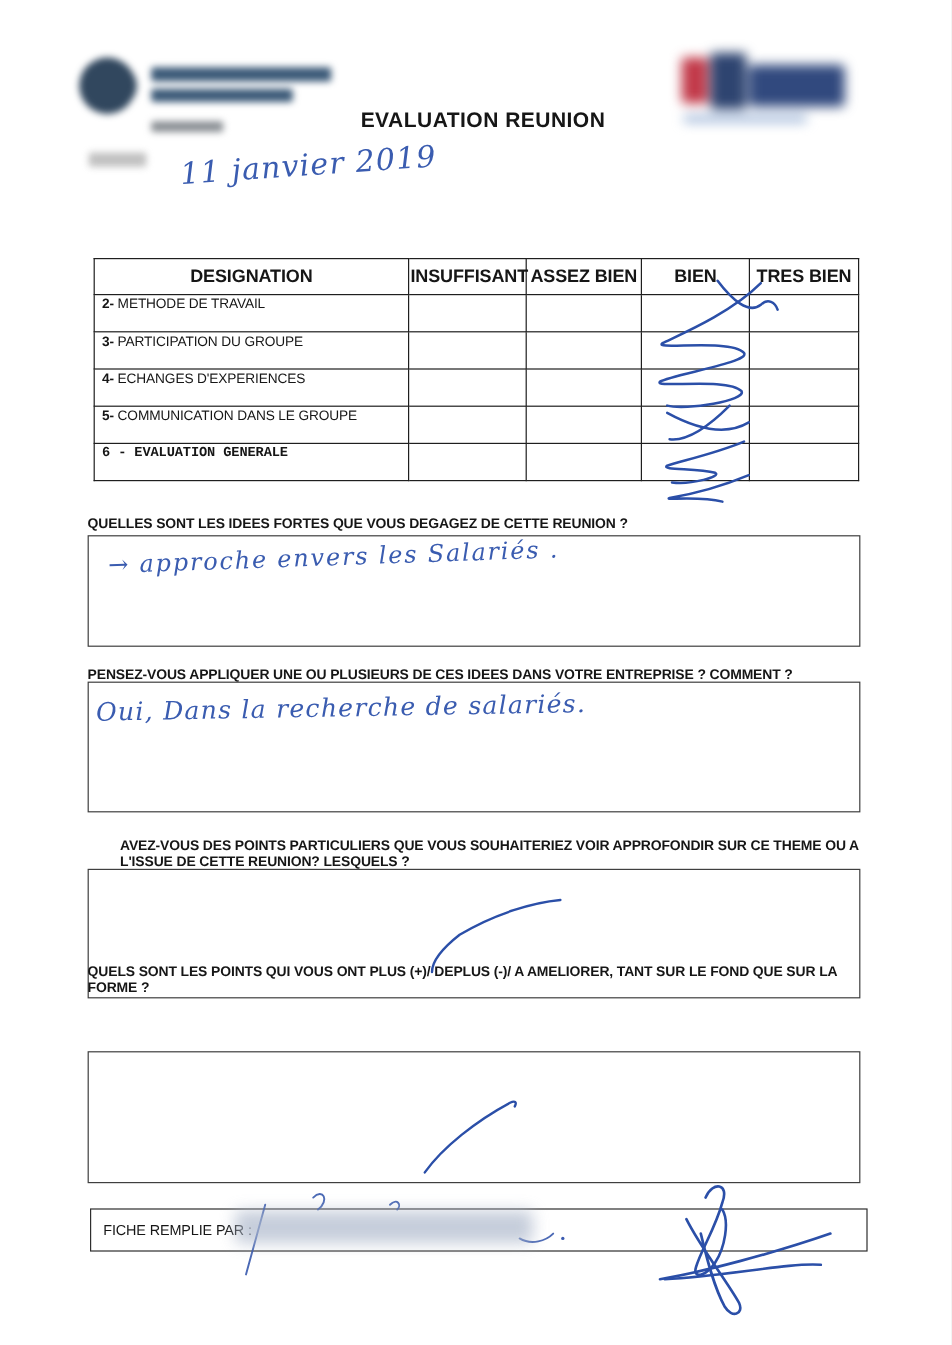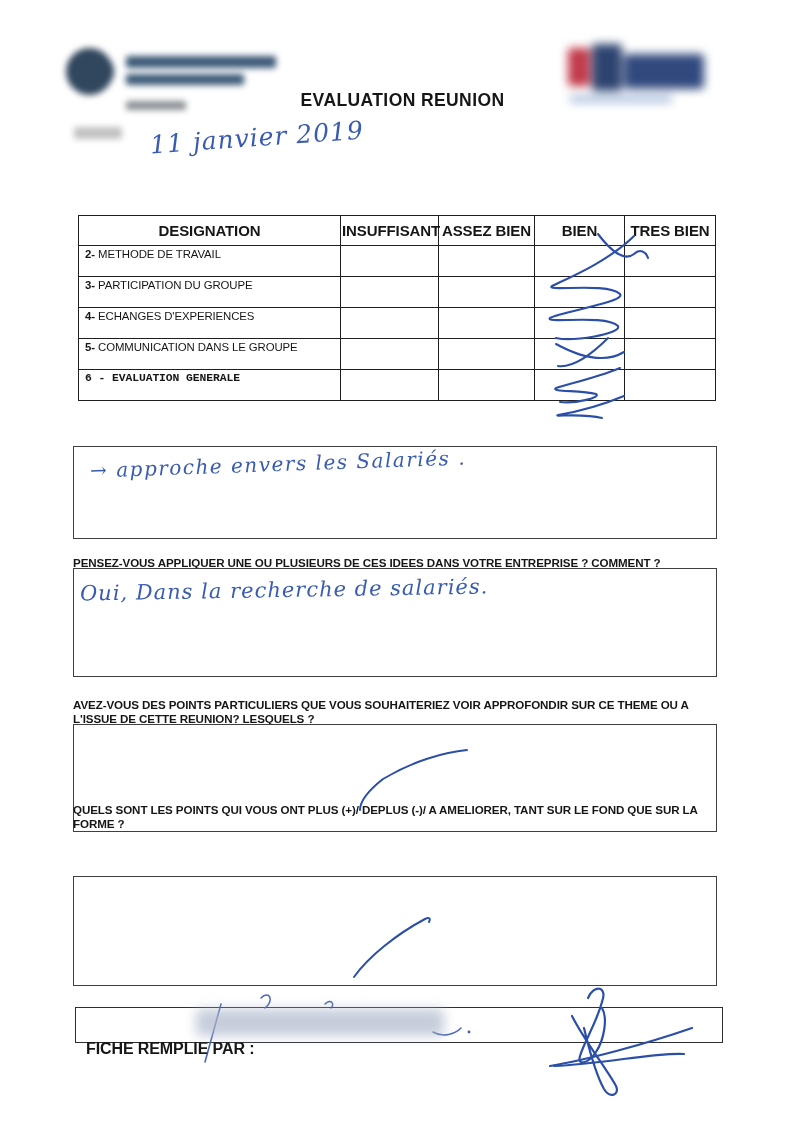--- a/index.html
+++ b/index.html
@@ -57,28 +57,28 @@
   .slash-svg-4 { position:absolute; left:73px;  top:876px; }
   .sig-svg     { position:absolute; left:544px; top:982px; }
   .name-svg    { position:absolute; left:195px; top:992px; }
 
   
   .q-label { position:absolute; left:73px; width:662px; font-size:11.6px; font-weight:bold;
              letter-spacing:-.1px; line-height:13.5px; }
   .q-box   { position:absolute; left:73px; width:642px; border:1.3px solid #3f3f3f; }
   .ql-1 { top:430px; }  .qb-1 { top:446px; height:91px;  }
   .ql-2 { top:556px; }  .qb-2 { top:568px; height:107px; }
-  .ql-3 { top:698px; }  .qb-3 { top:724px; height:106px; }
+  .ql-3 { top:698px;margin-left:27px; }  .qb-3 { top:724px; height:106px; }
   .ql-4 { top:803px; }  .qb-4 { top:876px; height:108px; }
 
   
   .fiche-box { position:absolute; left:75px; top:1007px; width:646px; height:34px;
                border:1.4px solid #2e2e2e; }
   .fiche-label { position:absolute; left:10px; top:50%; transform:translateY(-50%);
-                 font-size:16px; font-weight:bold; letter-spacing:-.1px;margin-top:24px; }
+                 font-size:12px; font-weight:normal; letter-spacing:-.1px; }
   .name-smudge { position:absolute; left:196px; top:1009px; width:248px; height:27px;
                  background:#aeb9cc; opacity:.7; filter:blur(6px); border-radius:4px; }
 
   svg path { fill:none; stroke:#2b4fa8; stroke-linecap:round; stroke-linejoin:round; }
 </style>
 </head>
 <body>
 
 <div class="page">
 
@@ -162,20 +162,21 @@
 
   <svg class="marks-svg" width="140" height="205" viewBox="0 0 140 205">
     <path d="M78,18 C90,34 104,46 114,38 C120,32 126,36 128,42" stroke-width="2.1"></path>
     <path d="M114,20 C88,46 44,64 32,70 C24,76 88,66 100,78 C106,86 40,96 30,102 C24,108 86,98 98,110 C102,118 52,126 36,122" stroke-width="2.1"></path>
     <path d="M36,128 C58,140 84,148 104,136" stroke-width="2.1"></path>
     <path d="M88,122 C72,138 54,152 38,150" stroke-width="2.1"></path>
     <path d="M100,152 C76,162 48,168 36,172 C30,176 60,174 76,178 C82,181 56,188 40,186" stroke-width="2.1"></path>
     <path d="M104,180 C80,190 56,196 38,199 C32,201 62,197 82,202" stroke-width="2.1"></path>
   </svg>
 
+  <div class="q-label ql-1">QUELLES SONT LES IDEES FORTES QUE VOUS DEGAGEZ DE CETTE REUNION ?</div>
   <div class="q-box qb-1"></div>
   <div class="hw hw-a1">→ approche envers les Salariés .</div>
 
   <div class="q-label ql-2">PENSEZ-VOUS APPLIQUER UNE OU PLUSIEURS DE CES IDEES DANS VOTRE ENTREPRISE ? COMMENT ?</div>
   <div class="q-box qb-2"></div>
   <div class="hw hw-a2">Oui, Dans la recherche de salariés.</div>
 
   <div class="q-label ql-3">AVEZ-VOUS DES POINTS PARTICULIERS QUE VOUS SOUHAITERIEZ VOIR APPROFONDIR SUR CE THEME OU A L'ISSUE DE CETTE REUNION? LESQUELS ?</div>
   <div class="q-box qb-3"></div>
   <svg class="slash-svg-3" width="642" height="106" viewBox="0 0 642 106">

